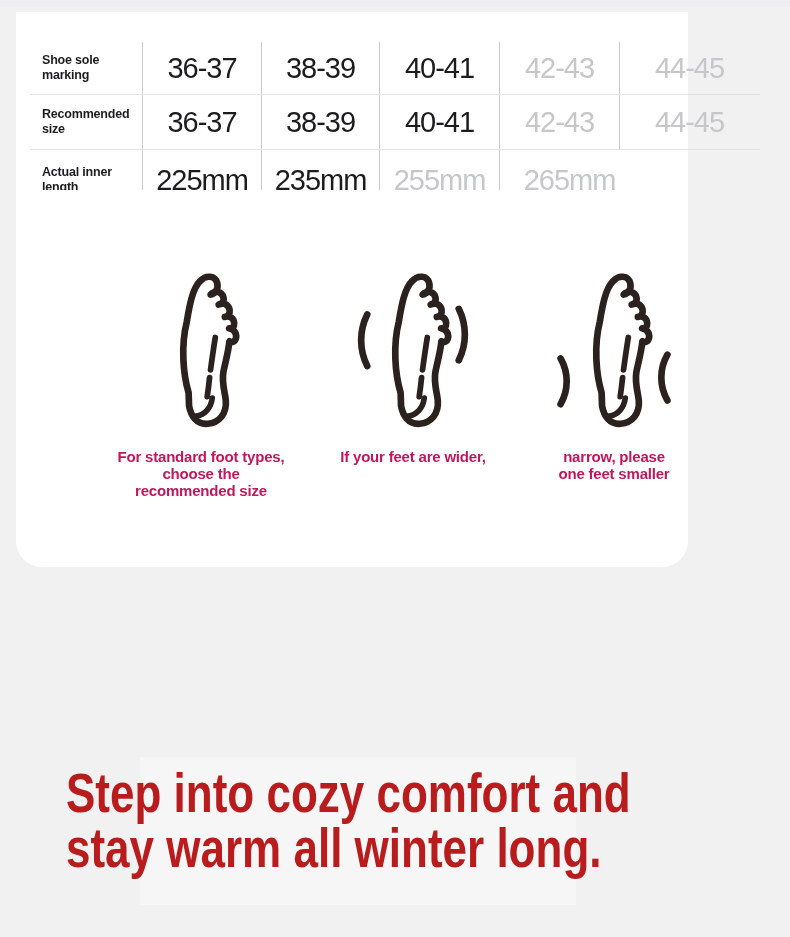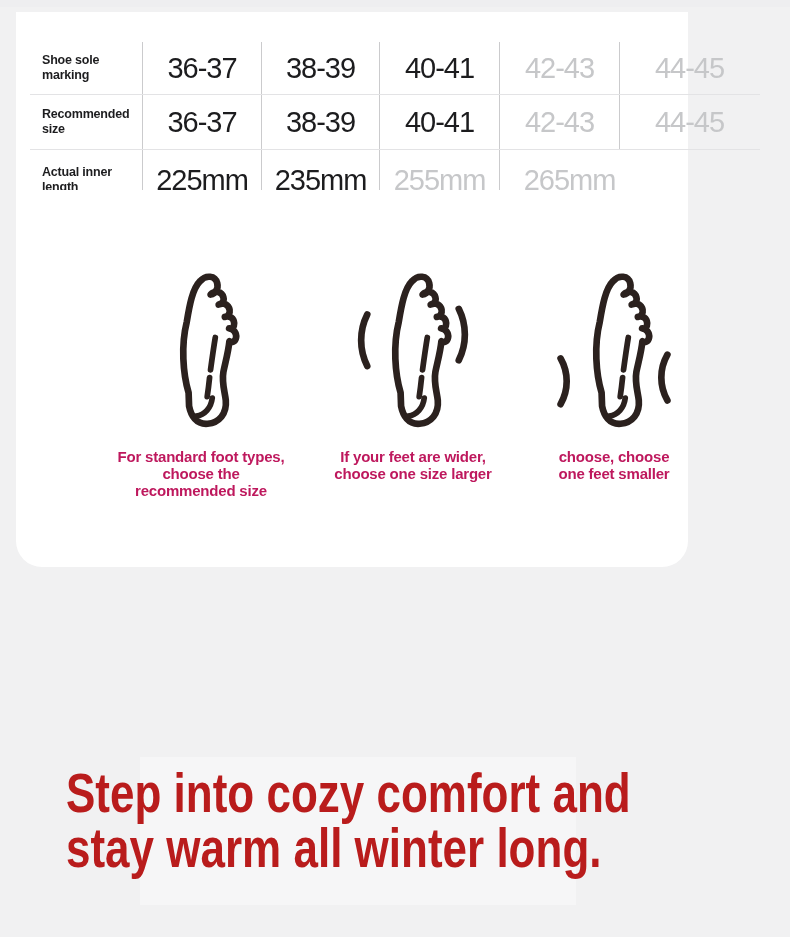--- a/index.html
+++ b/index.html
@@ -134,35 +134,34 @@
       <svg width="124" height="164" viewBox="0 0 130 172" fill="none" stroke="#2b211e" stroke-linecap="round" stroke-linejoin="round">
         <path stroke-width="7" d="M52 134 C46 114 44 84 50 60 C53 42 56 25 64 17 C70 10 80 11 82 19 C83.5 25 80 30 75 31 C80 26 87 28 88.5 34 C89.5 38 87 41 83.5 41.5 C88.5 38.5 94 41.5 95 47 C95.8 51 93 54 90 54.5 C95 52.5 99.5 56 99.8 61 C100 65 97.5 67.5 94.5 66.5 C99 67 102.5 71 101.8 76 C101 81 97 81.5 94.8 80 C93.5 92 90.5 102 88.5 112 C86.5 123 90 133 91 142 C92.2 156 84 165.5 72 166.5 C60 167.5 54.5 158 52.5 148 Z"></path>
         <path stroke-width="6" d="M80 76 C78 88 76.5 99 75 110"></path>
         <path stroke-width="6" d="M74 118 C73.3 125 72.5 131.5 71.5 138"></path>
         <path stroke-width="6" d="M60 158.5 C69 157.5 75.5 150 76.8 139.5"></path>
         <path stroke-width="7" d="M17 52 C8.5 69 8.5 89 17 106"></path>
         <path stroke-width="7" d="M113 46 C121.5 63 121.5 83 113 100"></path>
       </svg>
       <div class="foot-caption">
         <span>If your feet are wider,</span>
-        <span>choose one size larger</span>
       </div>
     </div>
 
     <div class="foot-col f3">
       <svg width="124" height="164" viewBox="0 0 130 172" fill="none" stroke="#2b211e" stroke-linecap="round" stroke-linejoin="round">
         <path stroke-width="7" d="M52 134 C46 114 44 84 50 60 C53 42 56 25 64 17 C70 10 80 11 82 19 C83.5 25 80 30 75 31 C80 26 87 28 88.5 34 C89.5 38 87 41 83.5 41.5 C88.5 38.5 94 41.5 95 47 C95.8 51 93 54 90 54.5 C95 52.5 99.5 56 99.8 61 C100 65 97.5 67.5 94.5 66.5 C99 67 102.5 71 101.8 76 C101 81 97 81.5 94.8 80 C93.5 92 90.5 102 88.5 112 C86.5 123 90 133 91 142 C92.2 156 84 165.5 72 166.5 C60 167.5 54.5 158 52.5 148 Z"></path>
         <path stroke-width="6" d="M80 76 C78 88 76.5 99 75 110"></path>
         <path stroke-width="6" d="M74 118 C73.3 125 72.5 131.5 71.5 138"></path>
         <path stroke-width="6" d="M60 158.5 C69 157.5 75.5 150 76.8 139.5"></path>
         <path stroke-width="7" d="M9 98 C17.5 113 17.5 131 9 146"></path>
         <path stroke-width="7" d="M121 94 C112.5 109 112.5 127 121 142"></path>
       </svg>
       <div class="foot-caption">
-        <span>choose, choose</span>
+        <span>narrow, please</span>
         <span>one feet smaller</span>
       </div>
     </div>
   </section>
 
 
   <div class="headline-bg"></div>
   <h1 class="headline">
     <span class="line">Step into cozy comfort and</span>
     <span class="line">stay warm all winter long.</span>

